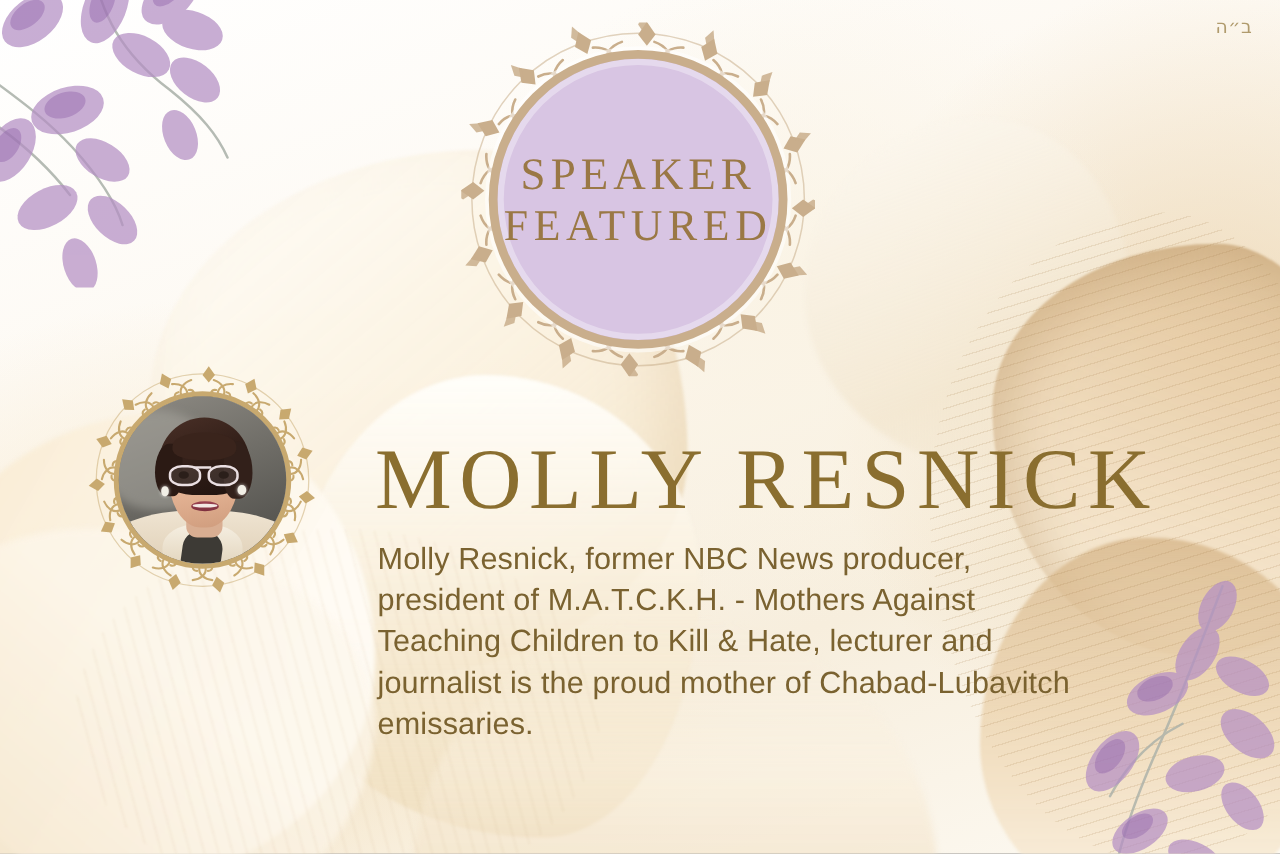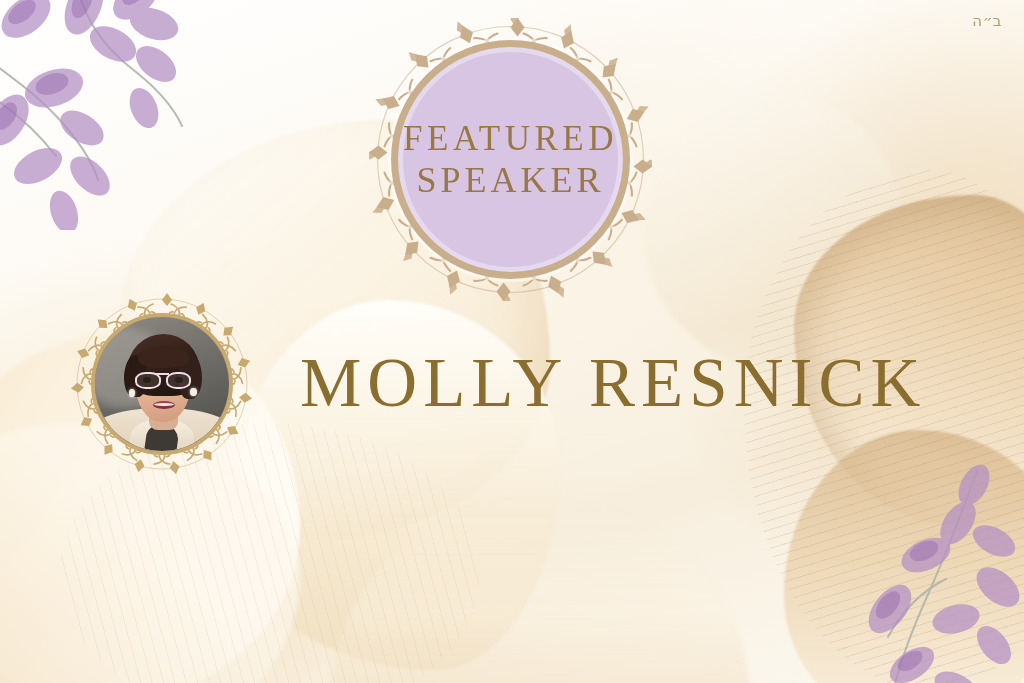--- a/index.html
+++ b/index.html
@@ -303,22 +303,22 @@
           <use href="#flourish" transform="rotate(247.5)"></use>
           <use href="#flourish" transform="rotate(270)"></use>
           <use href="#flourish" transform="rotate(292.5)"></use>
           <use href="#flourish" transform="rotate(315)"></use>
           <use href="#flourish" transform="rotate(337.5)"></use>
         </g>
       </g>
     </svg>
     <div class="badge-ring"></div>
     <div class="badge-text">
+      <div class="badge-line l2">Speaker</div>
       <div class="badge-line l1">Featured</div>
-      <div class="badge-line l2">Speaker</div>
     </div>
   </div>
 
   <div class="portrait">
     <svg class="portrait-orn" viewBox="0 0 184 184">
       <defs>
         <g id="pflourish">
           <path d="M0,-84 l5,-7 l5,7 l-5,6 z" fill="#c8a96f"></path>
           <path d="M-9,-80 c-6,2 -10,7 -8,12 c1,4 6,5 9,3 c3,-3 1,-8 -3,-7" fill="none" stroke="#c8a96f" stroke-width="1.7" stroke-linecap="round"></path>
           <path d="M9,-80 c6,2 10,7 8,12 c-1,4 -6,5 -9,3 c-3,-3 -1,-8 3,-7" fill="none" stroke="#c8a96f" stroke-width="1.7" stroke-linecap="round"></path>
@@ -368,14 +368,15 @@
         <div class="ph-bridge"></div>
         <div class="ph-eyeL"></div>
         <div class="ph-eyeR"></div>
         <div class="ph-lips"></div>
         <div class="ph-smile"></div>
       </div>
     </div>
   </div>
 
   <div class="name">Molly Resnick</div>
+  <div class="bio">Molly Resnick, former NBC News producer, president of M.A.T.C.K.H. - Mothers Against Teaching Children to Kill &amp; Hate, lecturer and journalist is the proud mother of Chabad-Lubavitch emissaries.</div>
 
 </div>
 
 </body></html>

